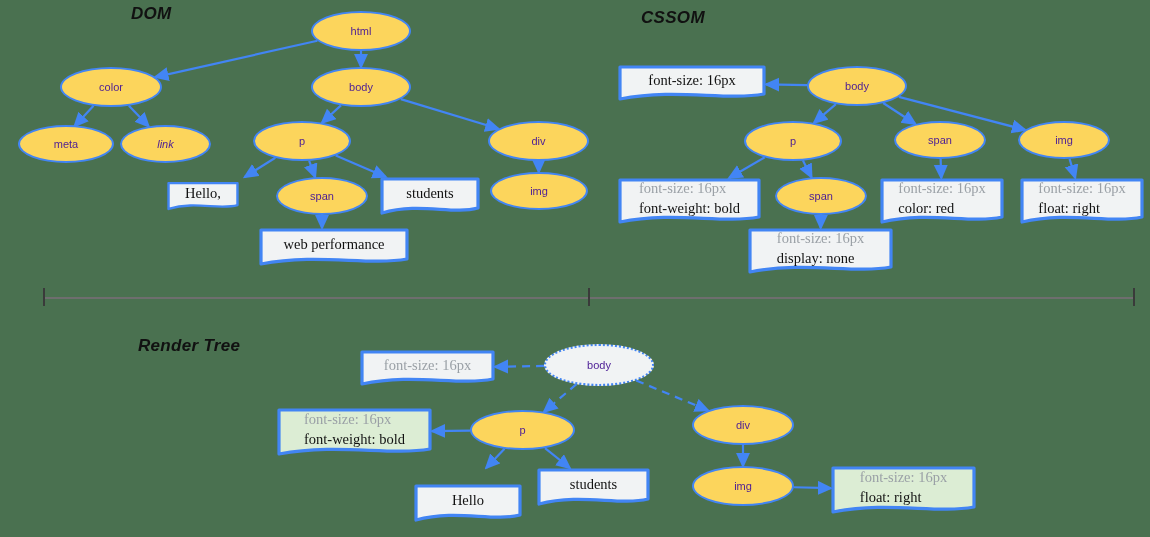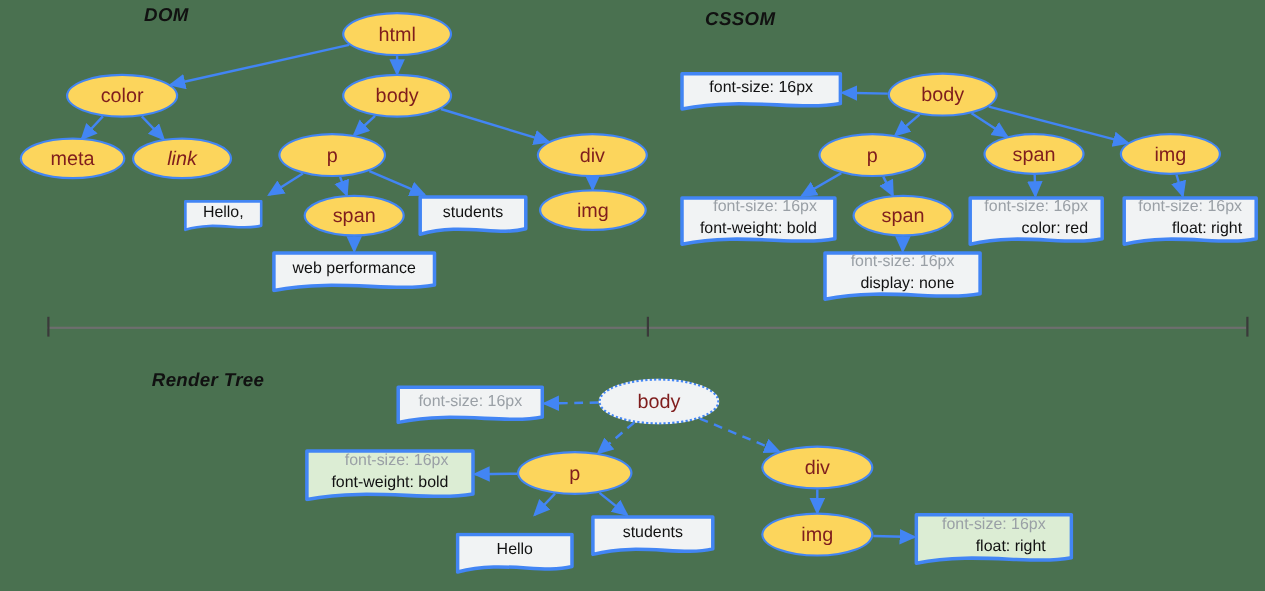--- a/index.html
+++ b/index.html
@@ -33,44 +33,45 @@
   }
   
   .node {
     position: absolute;
     background: #fcd55c;
     border: 2px solid #4285f4;
     border-radius: 50%;
     display: flex;
     align-items: center;
     justify-content: center;
-    font-size: 18px;
-    color: #7f1d1d;
+    font-size: 11px;
+    color: #4c1d95;
     box-sizing: border-box;
     z-index: 3;
   }
   .node.ghost {
     background: #f1f3f4;
     border: 2px dotted #4285f4;
   }
   
   .docbox {
     position: absolute;
     box-sizing: border-box;
     z-index: 3;
     display: flex;
     flex-direction: column;
     align-items: center;
     justify-content: center;
     font-size: 14.5px;
     color: #111111;
     line-height: 1.35;
-    text-align: right;
+    text-align: left;
     padding-bottom: 5px;
     background: transparent;
+    font-family: Liberation Serif, serif;
   }
   .docbox .shape {
     position: absolute;
     left: 0; top: 0;
     width: 100%; height: 100%;
     z-index: -1;
   }
   .docbox .lines {
     position: relative;
     z-index: 1;
@@ -181,21 +182,21 @@
         </div>
       </div>
       <div class="docbox" style="left: 380px; top: 177px; width: 100px; height: 38px;">
         <svg class="shape" viewBox="0 0 100 38" xmlns="http://www.w3.org/2000/svg">
           <path d="M2,2 L98,2 L98,31 C72,38 40,25 2,36 Z" fill="#f1f3f4" stroke="#4285f4" stroke-width="3.2" stroke-linejoin="round"></path>
         </svg>
         <div class="lines">
           <span class="l1 strong">students</span>
         </div>
       </div>
-      <div class="docbox" style="left: 235px; top: 228px; width: 174px; height: 38px;">
+      <div class="docbox" style="left: 247px; top: 228px; width: 174px; height: 38px;">
         <svg class="shape" viewBox="0 0 150 38" xmlns="http://www.w3.org/2000/svg">
           <path d="M2,2 L148,2 L148,31 C108,38 60,25 2,36 Z" fill="#f1f3f4" stroke="#4285f4" stroke-width="3.2" stroke-linejoin="round"></path>
         </svg>
         <div class="lines">
           <span class="l1 strong">web performance</span>
         </div>
       </div>
       <div class="node" style="left: 807px; top: 66px; width: 100px; height: 40px;">
         <span>body</span>
       </div>

